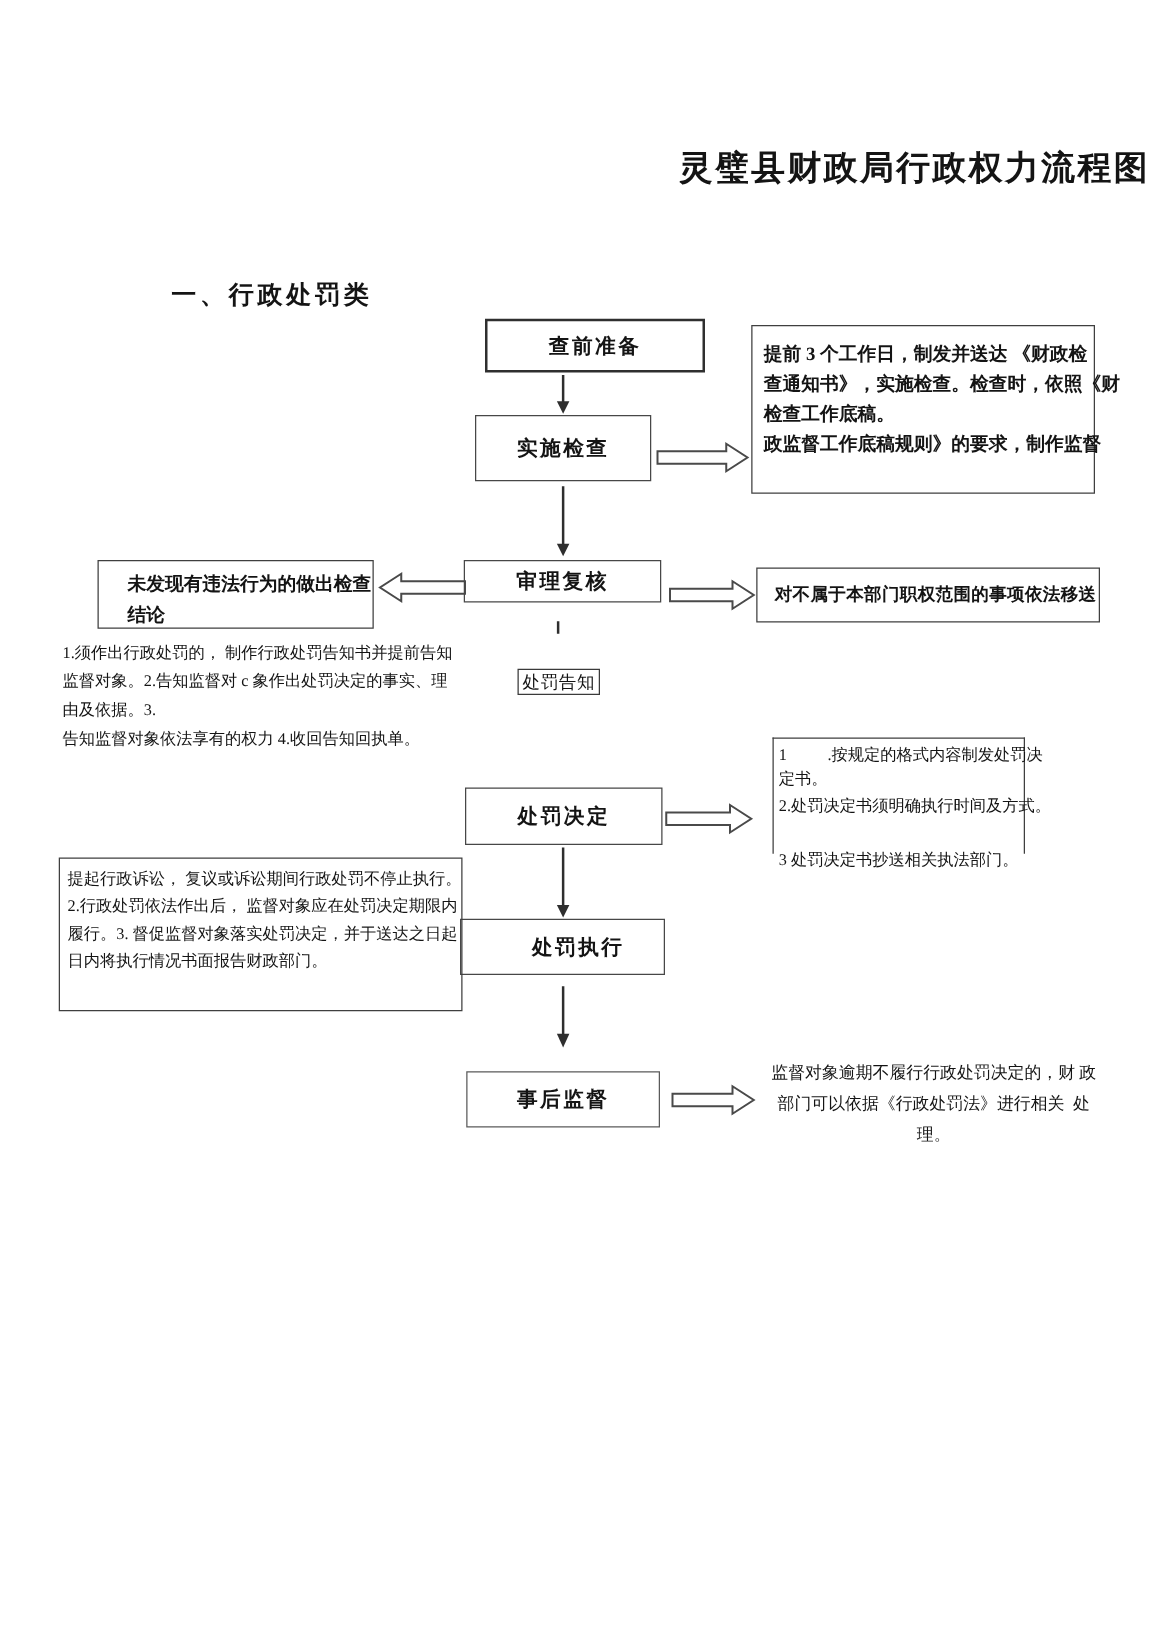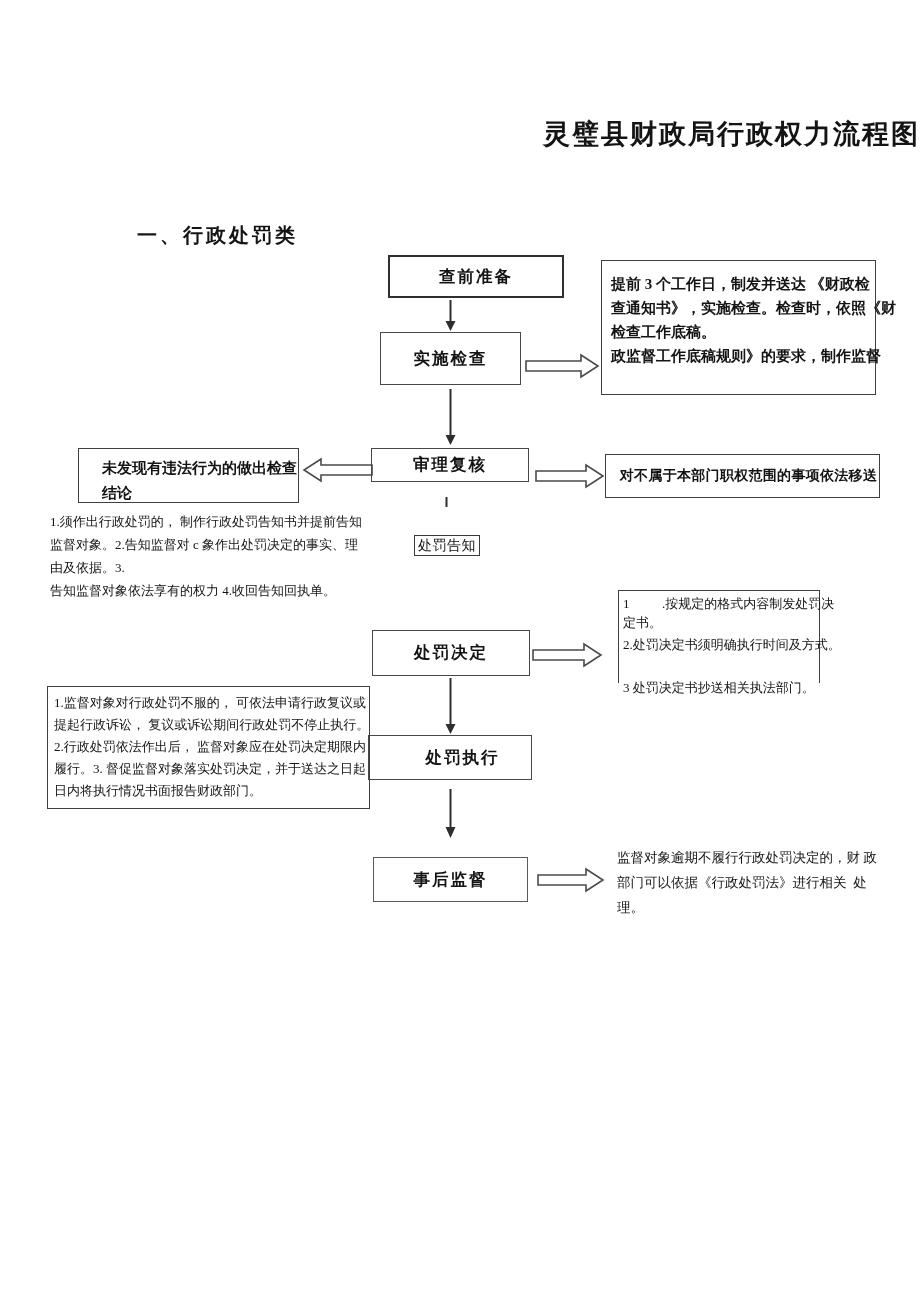--- a/index.html
+++ b/index.html
@@ -35,21 +35,21 @@
   #note-notice{left:50px;top:510px;font-size:13px;line-height:23px;}
   #note-decision{left:618px;top:590px;width:202px;height:93px;
                 border:1.5px solid #3f3f3f;border-bottom:none;
                 padding:3px 3px 0 4px;font-size:13px;}
   #note-decision .ln{line-height:19px;}
   #note-decision .ln.g1{margin-top:3px;}
   #note-decision .ln.g2{margin-top:24px;}
   #note-execution{left:47px;top:686px;width:323px;height:123px;border:1.5px solid #3f3f3f;
                 padding:5px 0 0 6px;font-size:13px;line-height:22px;overflow:hidden;}
   #note-execution .ln.g1{margin-top:0;}
-  #note-supervision{left:617px;top:845px;font-size:13.5px;line-height:25px;}
+  #note-supervision{left:617px;top:845px;font-size:13.5px;line-height:25px;text-align:center;}
 
   svg.overlay{position:absolute;left:0;top:0;pointer-events:none;}
   .varrow{stroke:#2e2e2e;stroke-width:2;}
   .vhead{fill:#2e2e2e;stroke:none;}
   .harrow{fill:#ffffff;stroke:#4a4a4a;stroke-width:1.6;}
 </style>
 </head>
 <body>
 
 <div id="page">
@@ -132,21 +132,20 @@
   </div>
 
   <div id="note-decision" class="notebox">
     <div class="ln">1          .按规定的格式内容制发处罚决</div>
     <div class="ln">定书。</div>
     <div class="ln g1">2.处罚决定书须明确执行时间及方式。</div>
     <div class="ln g2">3 处罚决定书抄送相关执法部门。</div>
   </div>
 
   <div id="note-execution" class="notebox">
-    <div class="ln">1.监督对象对行政处罚不服的， 可依法申请行政复议或</div>
     <div class="ln">提起行政诉讼， 复议或诉讼期间行政处罚不停止执行。</div>
     <div class="ln g1">2.行政处罚依法作出后， 监督对象应在处罚决定期限内</div>
     <div class="ln">履行。3. 督促监督对象落实处罚决定，并于送达之日起 30</div>
     <div class="ln">日内将执行情况书面报告财政部门。</div>
   </div>
 
   <div id="note-supervision" class="notebox">
     <div class="ln">监督对象逾期不履行行政处罚决定的，财 政</div>
     <div class="ln">部门可以依据《行政处罚法》进行相关  处</div>
     <div class="ln">理。</div>

